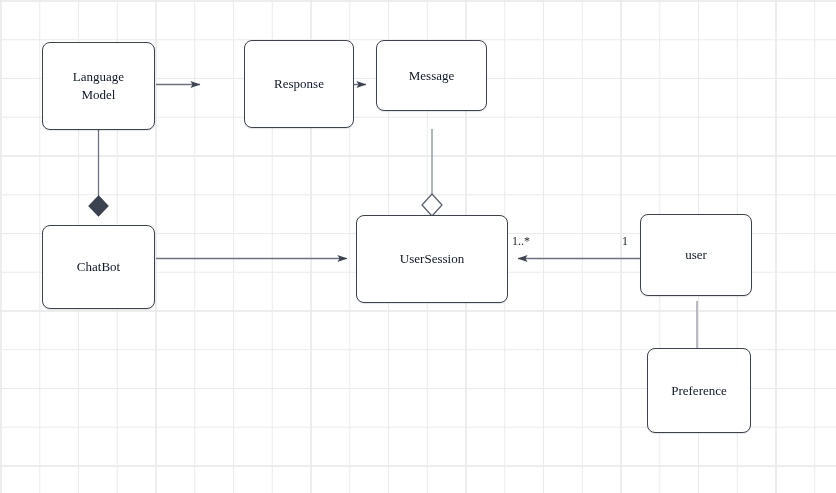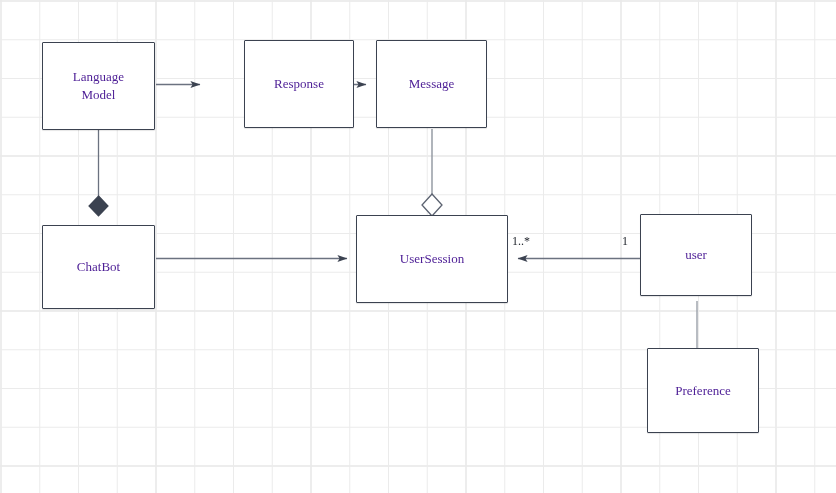--- a/index.html
+++ b/index.html
@@ -33,26 +33,26 @@
     top: 0;
     width: 836px;
     height: 493px;
     pointer-events: none;
   }
   .node {
     position: absolute;
     box-sizing: border-box;
     background: #ffffff;
     border: 1.6px solid #3b4250;
-    border-radius: 1px;
+    border-radius: 8px;
     display: flex;
     align-items: center;
     justify-content: center;
     text-align: center;
-    color: #4c1d95;
+    color: #0f172a;
     font-size: 13px;
     line-height: 1.35;
     font-family: "Liberation Serif", "DejaVu Serif", serif;
     box-shadow: 0 1px 1px rgba(0,0,0,0.10);
     z-index: 2;
   }
   .node-label {
     display: block;
     padding: 0 6px;
     white-space: pre-line;
@@ -111,37 +111,37 @@
 
   <div class="node" style="left:42px; top:42px; width:113px; height:88px;">
     <span class="node-label">Language
 Model</span>
   </div>
 
   <div class="node" style="left:210px; top:40px; width:110px; height:88px;margin-left:34px;">
     <span class="node-label">Response</span>
   </div>
 
-  <div class="node" style="left:376px; top:40px; width:111px; height:88px;">
+  <div class="node" style="left:376px; top:40px; width:111px; height:71px;">
     <span class="node-label">Message</span>
   </div>
 
   <div class="node" style="left:42px; top:225px; width:113px; height:84px;">
     <span class="node-label">ChatBot</span>
   </div>
 
   <div class="node" style="left:356px; top:215px; width:152px; height:88px;">
     <span class="node-label">UserSession</span>
   </div>
 
   <div class="node" style="left:640px; top:214px; width:112px; height:82px;">
     <span class="node-label">user</span>
   </div>
 
-  <div class="node" style="left:647px; top:348px; width:112px; height:85px;">
+  <div class="node" style="left:647px; top:348px; width:104px; height:85px;">
     <span class="node-label">Preference</span>
   </div>
 
   <span class="mult" style="left:512px; top:234px;">1..*</span>
 
   <span class="mult" style="left:622px; top:234px;">1</span>
 
 </div>
 
 </body></html>

